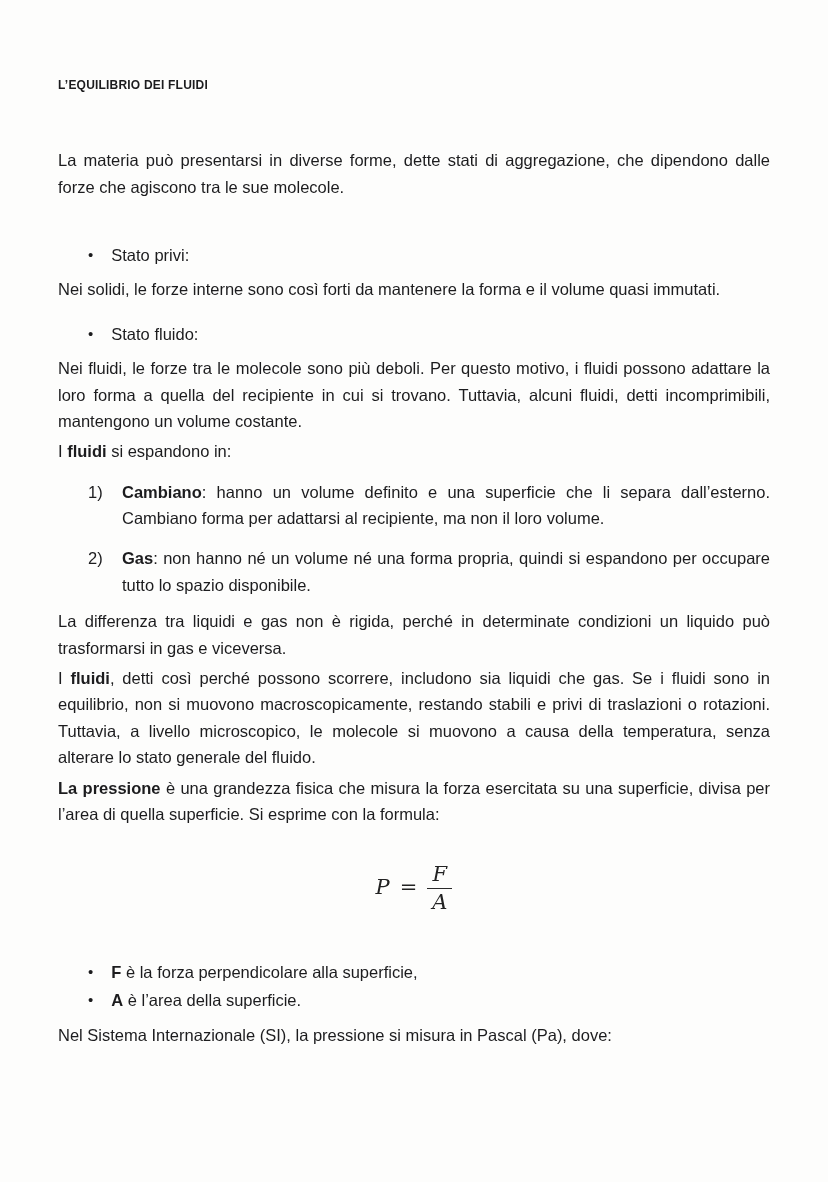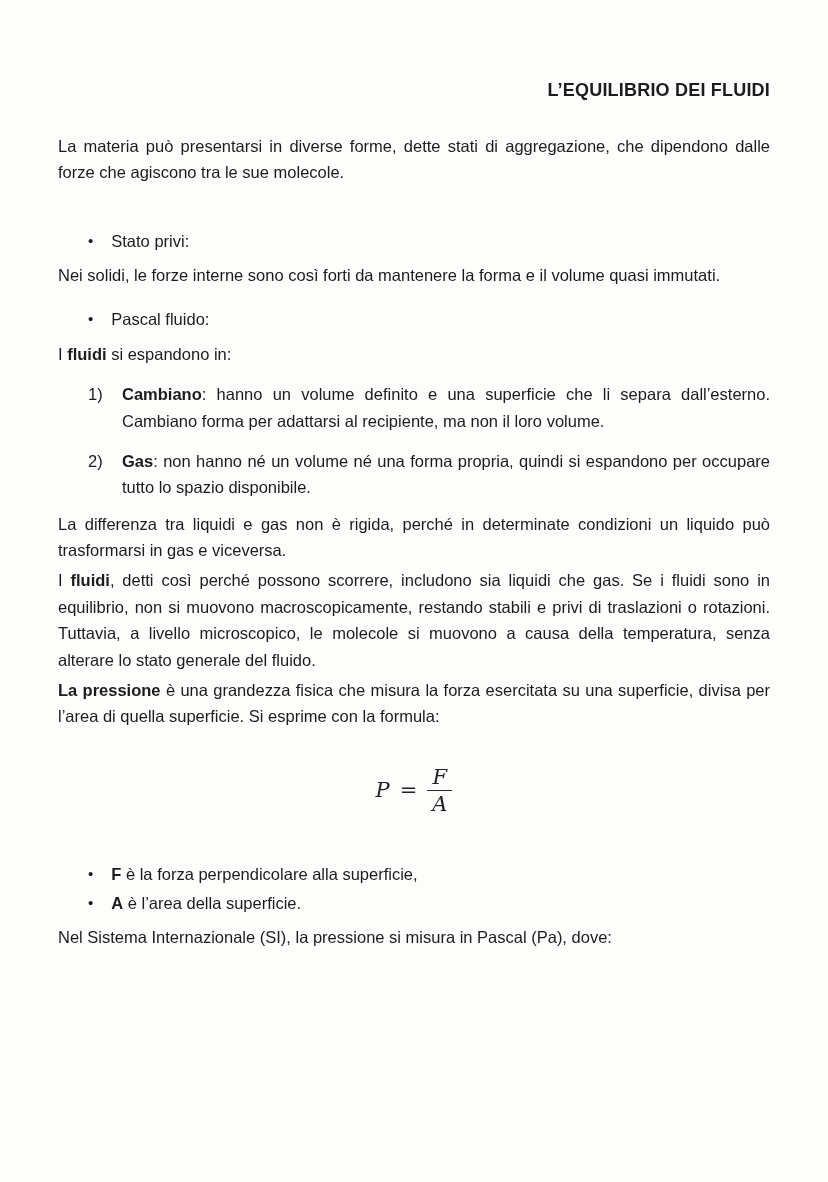--- a/index.html
+++ b/index.html
@@ -14,25 +14,25 @@
   .page {
     width: 828px;
     height: 1182px;
     background: #fdfdfc;
     padding: 76px 58px 20px 58px;
     overflow: hidden;
     font-size: 16.5px;
     line-height: 1.6;
   }
   .title {
-    text-align: right;
-    font-size: 18px;
+    text-align: left;
+    font-size: 12px;
     font-weight: 700;
     letter-spacing: 0.2px;
-    margin-bottom: 28px;
+    margin-bottom: 52px;
   }
   .para { margin-bottom: 8px; }
   .just { text-align: justify; }
   .mb-lg { margin-bottom: 42px; }
   .mb-md { margin-bottom: 18px; }
   .mb-sm { margin-bottom: 4px; }
   strong { font-weight: 700; }
 
   .bullet-line {
     display: flex;
@@ -88,22 +88,23 @@
   <p class="para just mb-lg">La materia può presentarsi in diverse forme, dette stati di aggregazione, che dipendono dalle forze che agiscono tra le sue molecole.</p>
 
   <div class="bullet-line">
     <span class="dot">•</span>
     <span>Stato privi:</span>
   </div>
   <p class="para just mb-md">Nei solidi, le forze interne sono così forti da mantenere la forma e il volume quasi immutati.</p>
 
   <div class="bullet-line">
     <span class="dot">•</span>
-    <span>Pascal fluido:</span>
+    <span>Stato fluido:</span>
   </div>
+  <p class="para just mb-sm">Nei fluidi, le forze tra le molecole sono più deboli. Per questo motivo, i fluidi possono adattare la loro forma a quella del recipiente in cui si trovano. Tuttavia, alcuni fluidi, detti incomprimibili, mantengono un volume costante.</p>
 
   <p class="para just"><span>I </span><strong>fluidi</strong><span> si espandono in:</span></p>
 
   <div class="numbered">
     <span class="num-label">1)</span>
     <p class="num-text just"><strong>Cambiano</strong><span>: hanno un volume definito e una superficie che li separa dall’esterno. Cambiano forma per adattarsi al recipiente, ma non il loro volume.</span></p>
   </div>
 
   <div class="numbered">
     <span class="num-label">2)</span>

